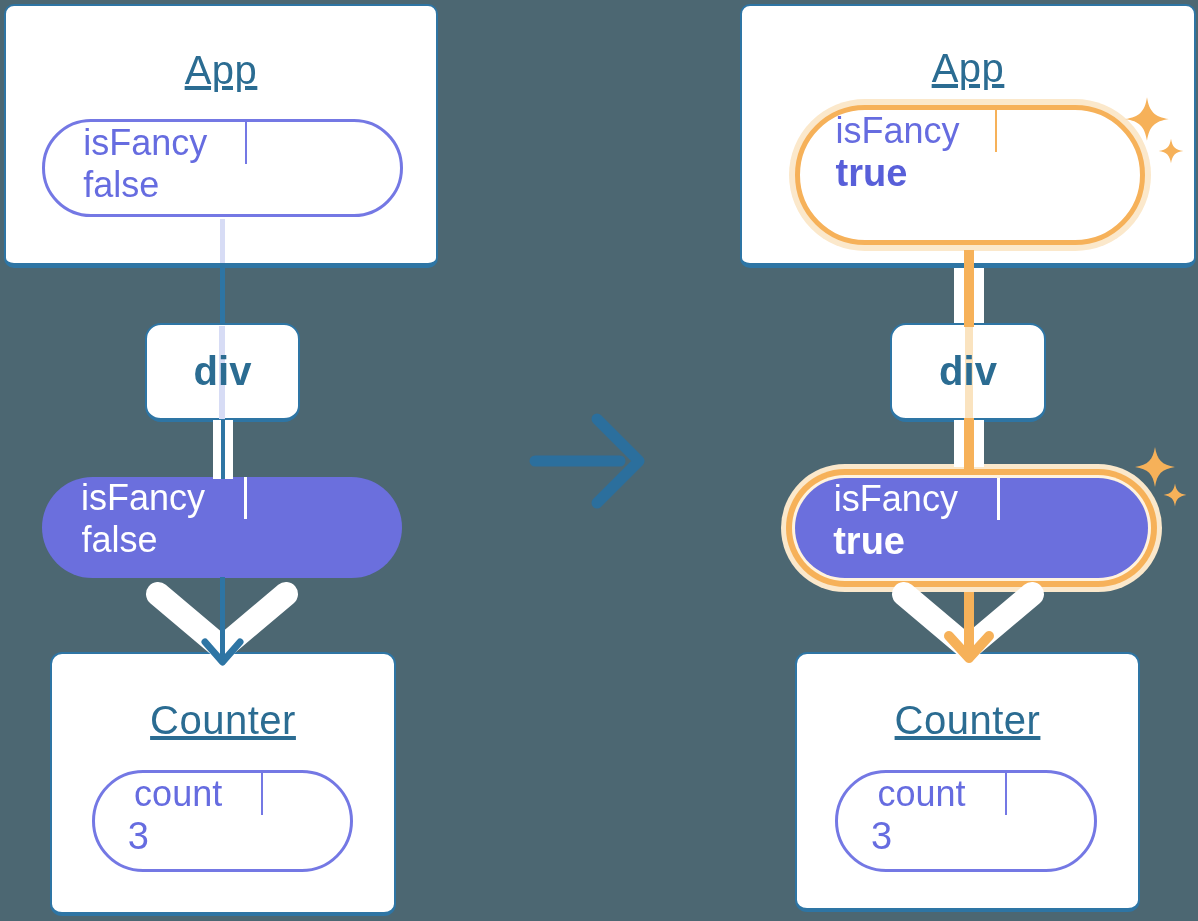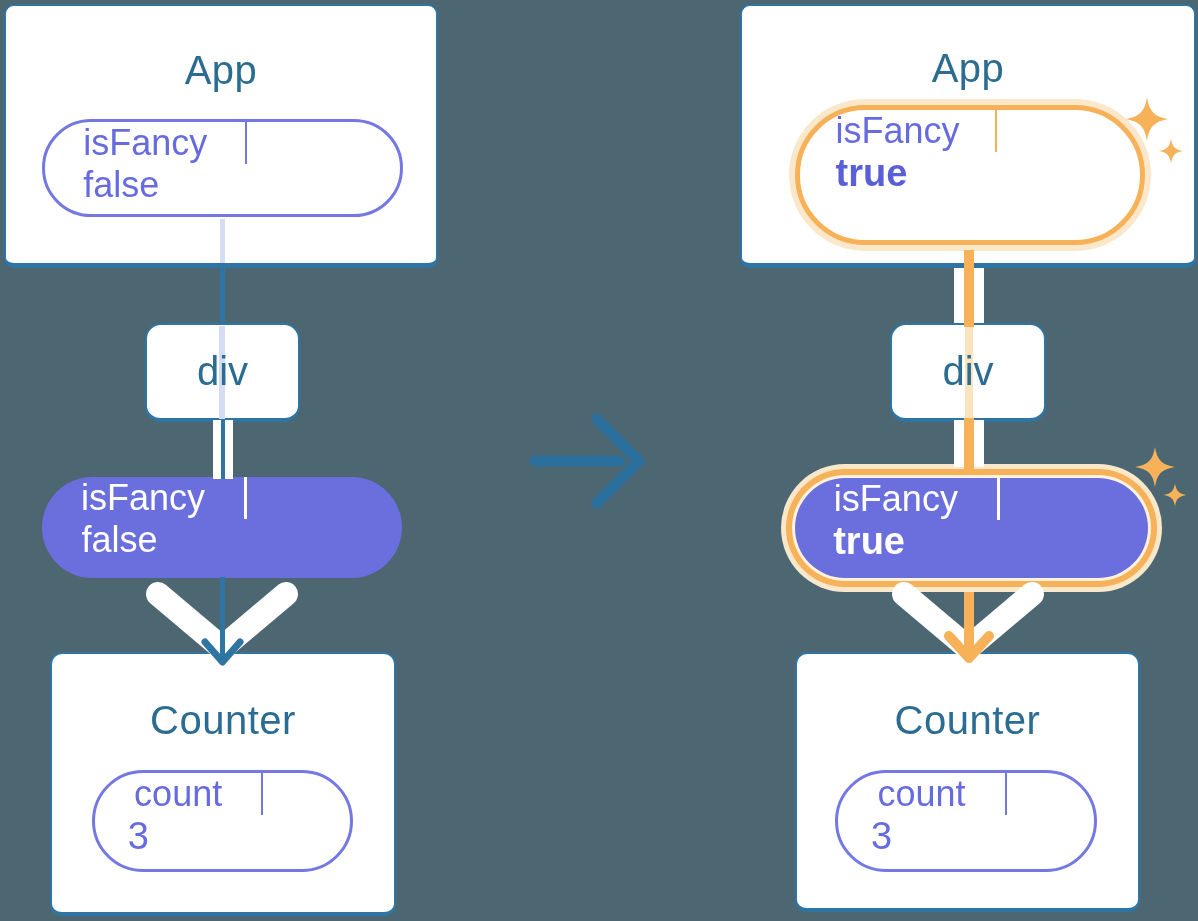--- a/index.html
+++ b/index.html
@@ -11,21 +11,21 @@
   .abs{position:absolute;box-sizing:border-box;}
   
   .card{
     position:absolute;box-sizing:border-box;background:#ffffff;
     border:2.5px solid #2E75A4;border-bottom-width:5px;border-radius:12px;
     z-index:1;
   }
   .card.small{border-radius:16px;border-bottom-width:4px;}
   .card-title{
     position:absolute;box-sizing:border-box;text-align:center;
-    color:#2B6C92;font-size:40px;font-weight:500;letter-spacing:.5px;z-index:3;
+    color:#2B6C92;font-size:40px;font-weight:500;letter-spacing:.5px;z-index:3;text-decoration:underline;
   }
   
   .pill{
     position:absolute;box-sizing:border-box;display:flex;align-items:stretch;
     background:#ffffff;border:3px solid #7478E4;border-radius:70px;
     color:#666CE0;font-size:36px;z-index:3;flex-direction:column;
   }
   .pill .cell{display:flex;align-items:center;justify-content:center;box-sizing:border-box;}
   .pill .cell.key{border-right:2.5px solid #7478E4;}
   
@@ -37,21 +37,21 @@
   .pill.purple.hl{box-shadow:0 0 0 3px #FFF3DE,0 0 0 9px #F6B159,0 0 0 14px #FBE8CB;}
   .bold-val{font-weight:700;font-size:38px;}
   
   .line-blue{background:#2E75A4;z-index:4;}
   .line-white{background:#ffffff;z-index:4;}
   .line-orange{background:#F6B159;z-index:5;}
   .stripe-lavender{background:#D7DCF5;z-index:2;}
   .stripe-peach{background:#FAE3BF;z-index:2;}
   .div-label{
     position:absolute;display:flex;align-items:center;justify-content:center;
-    color:#2B6C92;font-size:40px;font-weight:400;z-index:3;
+    color:#2B6C92;font-size:40px;font-weight:700;z-index:3;
   }
   svg{position:absolute;overflow:visible;}
   .z4{z-index:4}.z5{z-index:5}.z6{z-index:6}
 </style>
 </head>
 <body>
 
 <div id="stage">
 
   <div>

